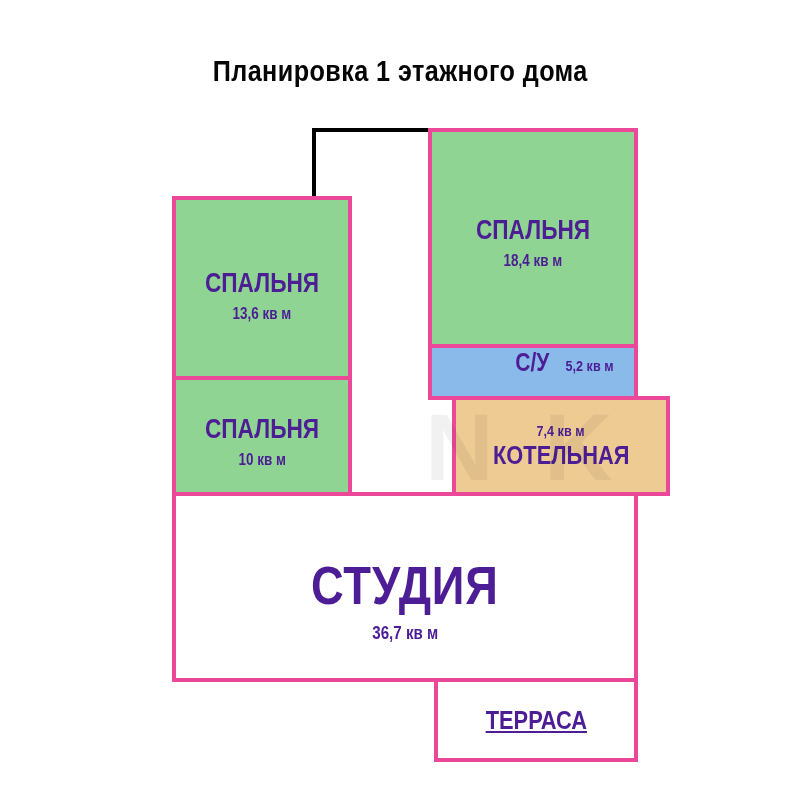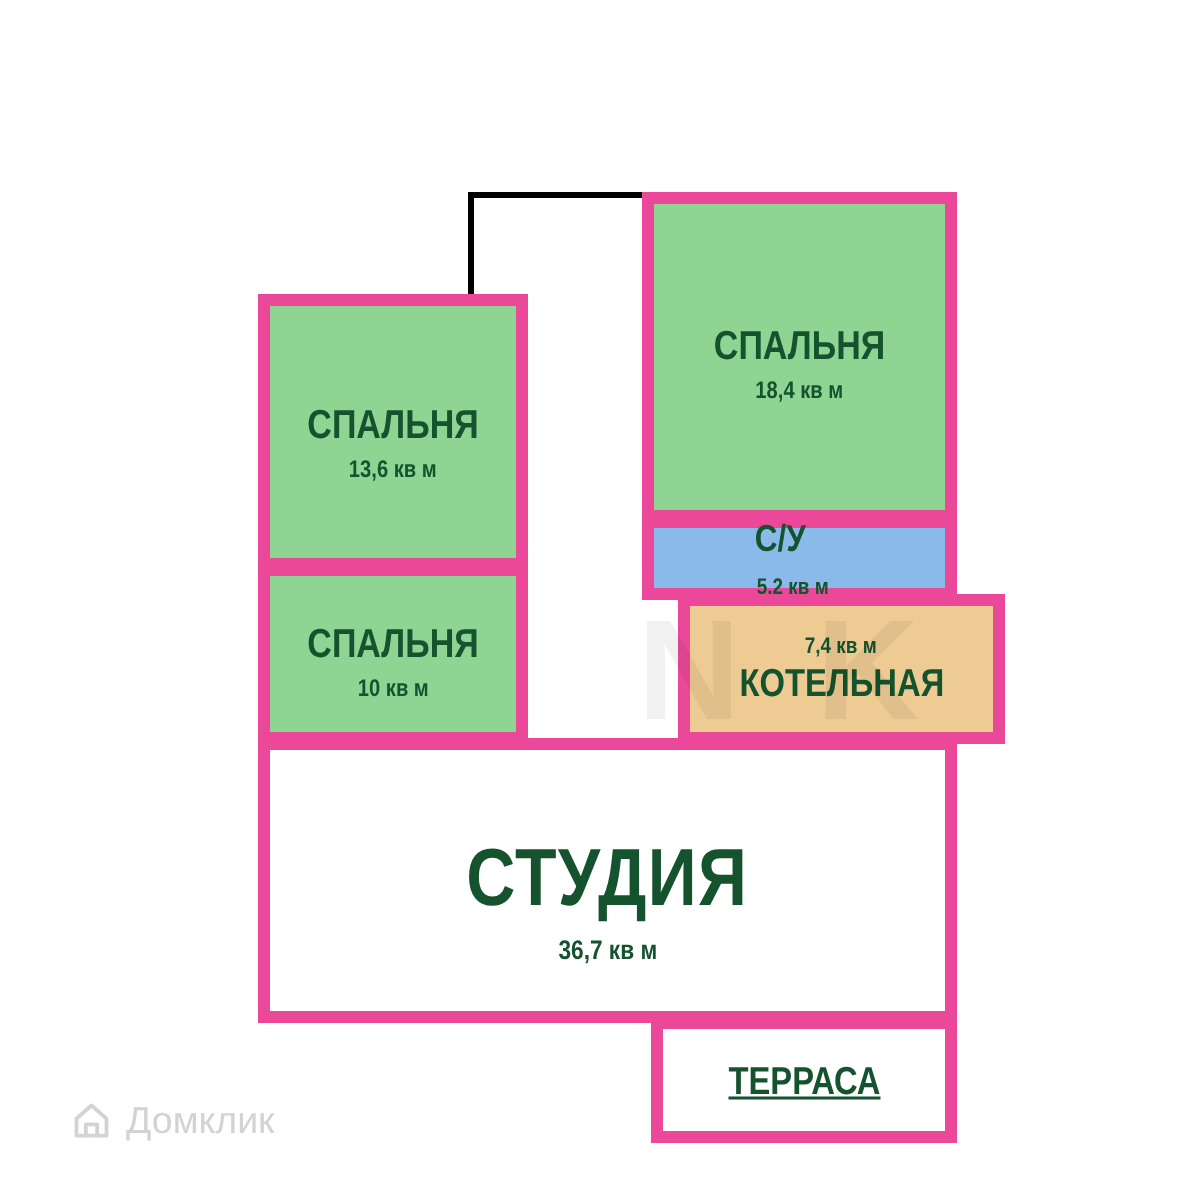--- a/index.html
+++ b/index.html
@@ -20,34 +20,34 @@
 
   
   .cond { display: inline-block; transform: scaleX(0.84); transform-origin: center; white-space: nowrap; }
 
   .hall {
     position: absolute; left: 312px; top: 128px; width: 120px; height: 68px;
     background: #ffffff; border: 4px solid #000; border-bottom: none;
   }
 
   .room {
-    position: absolute; border: 8px solid #ec4899;
+    position: absolute; border: 4px solid #ec4899;
     display: flex; flex-direction: column; align-items: center; justify-content: center;
-    color: #14532d; box-sizing: border-box;
+    color: #4c1d95; box-sizing: border-box;
   }
   .room-name { font-size: 27px; font-weight: 700; line-height: 1.1; }
   .room-area { font-size: 16px; font-weight: 700; margin-top: 7px; }
 
   .bedroom-right      { left: 428px; top: 128px; width: 210px; height: 220px; background: #8fd492; padding-top: 10px; }
   .bedroom-left-top   { left: 172px; top: 196px; width: 180px; height: 184px; background: #8fd492; padding-top: 16px; }
   .bedroom-left-bottom{ left: 172px; top: 376px; width: 180px; height: 120px; background: #8fd492; padding-top: 12px; }
 
   .bathroom {
     left: 428px; top: 344px; width: 210px; height: 56px; background: #89bae9;
-    flex-direction: column; align-items: baseline; justify-content: center;
+    flex-direction: row; align-items: baseline; justify-content: center;
     gap: 9px; padding-left: 64px;
   }
   .su-name { font-size: 25px; font-weight: 700; }
   .su-area { font-size: 15px; font-weight: 700; }
 
   .boiler { left: 452px; top: 396px; width: 218px; height: 100px; background: #edcb93; }
   .boiler .room-area-top { font-size: 15px; font-weight: 700; }
   .boiler .room-name { margin-top: 2px; font-size: 26px; }
 
   .studio { left: 172px; top: 492px; width: 466px; height: 190px; background: #ffffff; padding-top: 26px; }
@@ -68,20 +68,23 @@
     display: flex; align-items: center; gap: 8px;
     color: #d3d3d3;
   }
   .brand-text { font-size: 25px; font-weight: 500; }
 </style>
 </head>
 <body>
 
 <div class="page">
 
+  <div class="title">
+    <span class="cond">Планировка 1 этажного дома</span>
+  </div>
 
   <div class="hall"></div>
 
   <div class="room bedroom-right">
     <span class="room-name cond">СПАЛЬНЯ</span>
     <span class="room-area cond">18,4 кв м</span>
   </div>
 
   <div class="room bathroom">
     <span class="su-name cond">С/У</span>
@@ -107,23 +110,14 @@
     <span class="room-name cond">СТУДИЯ</span>
     <span class="room-area cond">36,7 кв м</span>
   </div>
 
   <div class="room terrace">
     <span class="room-name cond">ТЕРРАСА</span>
   </div>
 
   <div class="overlay-mark">N K</div>
 
-  <div class="brand">
-    <span style="display:inline-flex;">
-      <svg width="30" height="30" viewBox="0 0 24 24" fill="none" stroke="#d3d3d3" stroke-width="2" stroke-linejoin="round" stroke-linecap="round">
-        <path d="M4 11 L12 4 L20 11 V20 H4 Z"></path>
-        <path d="M9 20 V14 H15 V20"></path>
-      </svg>
-    </span>
-    <span class="brand-text">Домклик</span>
-  </div>
 
 </div>
 
 </body></html>

